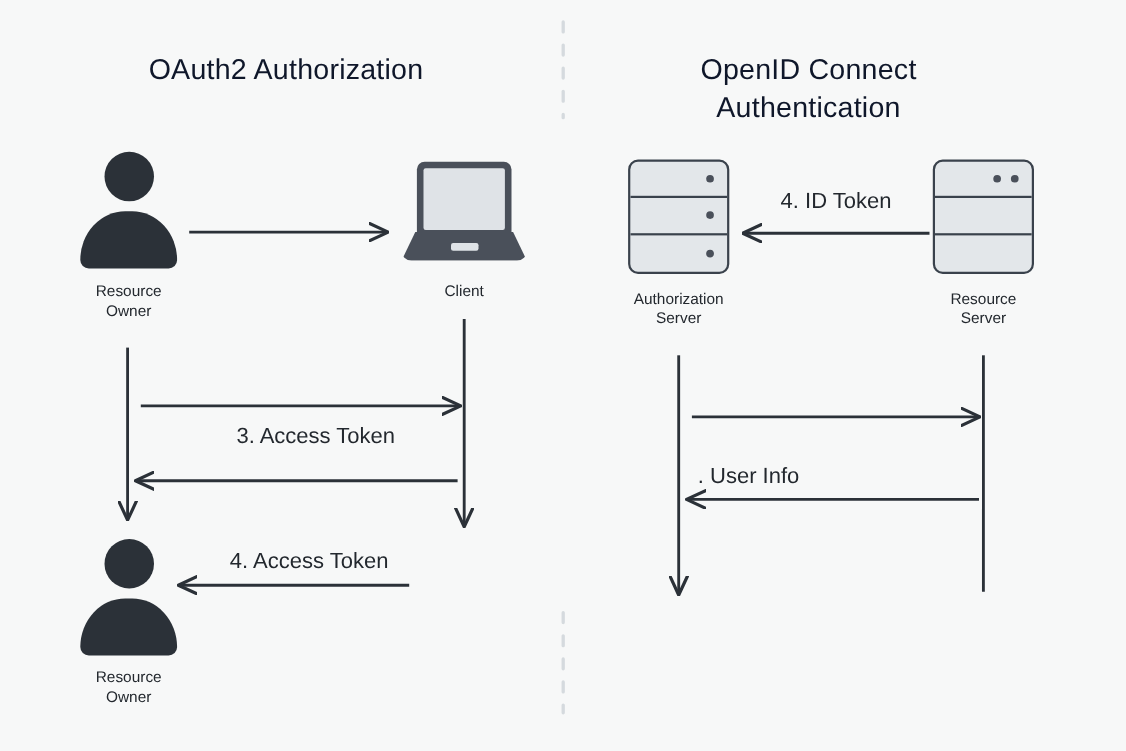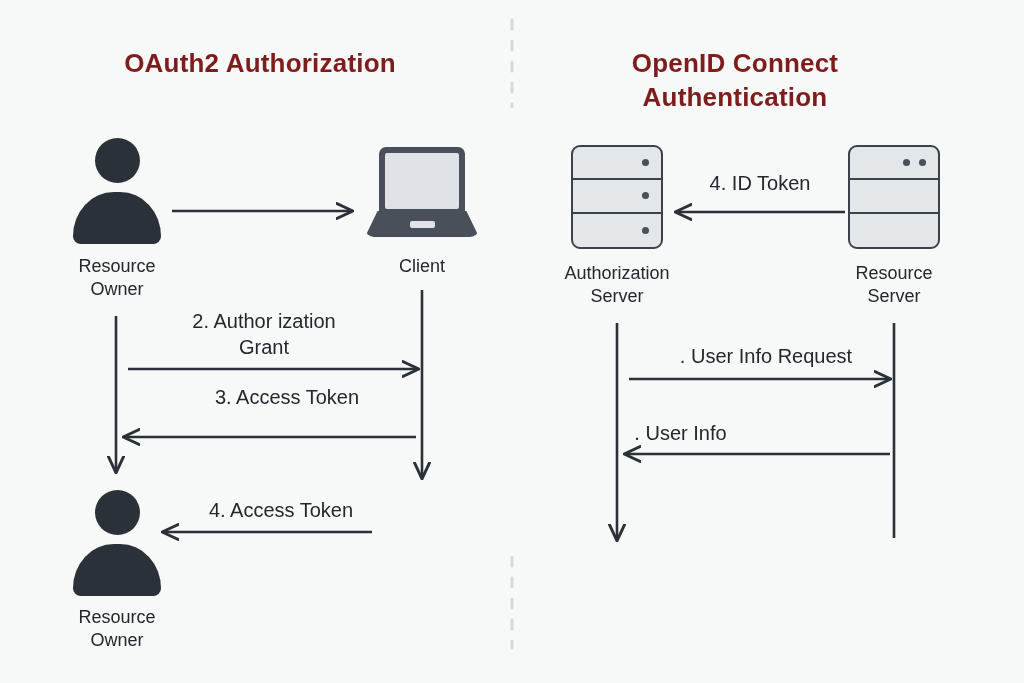--- a/index.html
+++ b/index.html
@@ -20,32 +20,32 @@
     position: absolute;
     left: 0;
     top: 0;
     width: 1024px;
     height: 683px;
   }
   .title {
     position: absolute;
     text-align: center;
     font-size: 26px;
-    font-weight: 700;
-    color: #7f1d1d;
+    font-weight: 400;
+    color: #0f172a;
     letter-spacing: 0.2px;
     line-height: 1.32;
   }
   #title-left  { left: 40px;  top: 46px;  width: 440px; }
   #title-right { left: 545px; top: 46px;  width: 380px; }
 
   .node-label {
     position: absolute;
     text-align: center;
-    font-size: 18px;
+    font-size: 14px;
     font-weight: 400;
     color: #23282e;
     line-height: 1.30;
     white-space: pre-line;
   }
   .edge-label {
     position: absolute;
     text-align: center;
     font-size: 20px;
     font-weight: 400;
@@ -187,22 +187,20 @@
   <div class="node-label" style="left: 342px; top: 255px; width: 160px;">Client</div>
 
   <div class="person" style="left: 73px; top: 490px; width: 88px; height: 110px;">
     <div class="head" style="left: 22px; top: 0; width: 45px; height: 45px;"></div>
     <div class="body" style="left: 0; top: 54px; width: 88px; height: 52px;"></div>
   </div>
   <div class="node-label" style="left: 37px; top: 606px; width: 160px;">Resource
 Owner</div>
 
 
-  <div class="edge-label" style="left: 160px; top: 308px; width: 208px;">2. Author ization
-Grant</div>
 
   <div class="edge-label" style="left: 162px; top: 384px; width: 250px;">3. Access Token</div>
 
   <div class="edge-label" style="left: 156px; top: 497px; width: 250px;">4. Access Token</div>
 
   <div class="server" style="left: 571px; top: 145px;">
     <div class="tier">
       <span class="dot d1"></span>
     </div>
     <div class="tier">
@@ -221,17 +219,16 @@
       <span class="dot d2"></span>
     </div>
     <div class="tier"></div>
     <div class="tier"></div>
   </div>
   <div class="node-label" style="left: 809px; top: 262px; width: 170px;">Resource
 Server</div>
 
   <div class="edge-label" style="left: 665px; top: 170px; width: 190px;">4. ID Token</div>
 
-  <div class="edge-label" style="left: 645px; top: 343px; width: 242px;">. User Info Request</div>
 
   <div class="edge-label" style="left: 588px; top: 420px; width: 185px;">. User Info</div>
 
 </div>
 
 </body></html>

